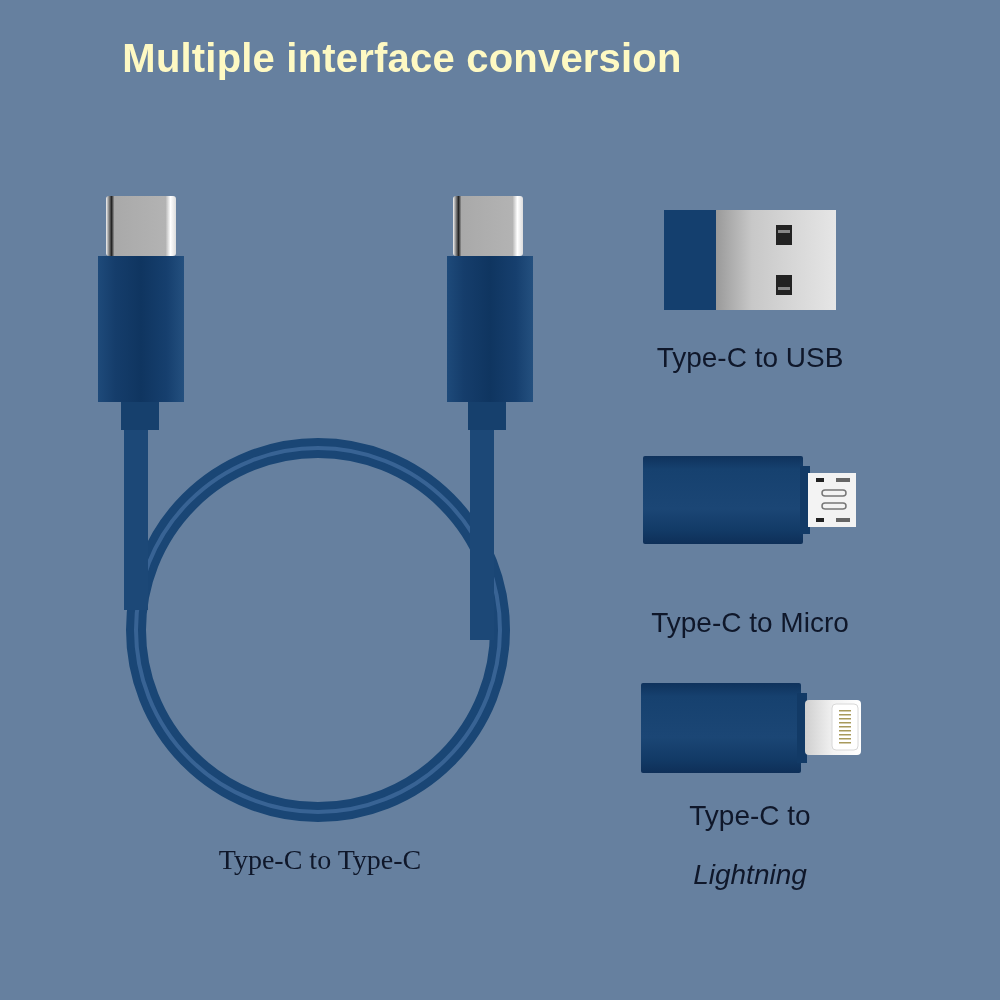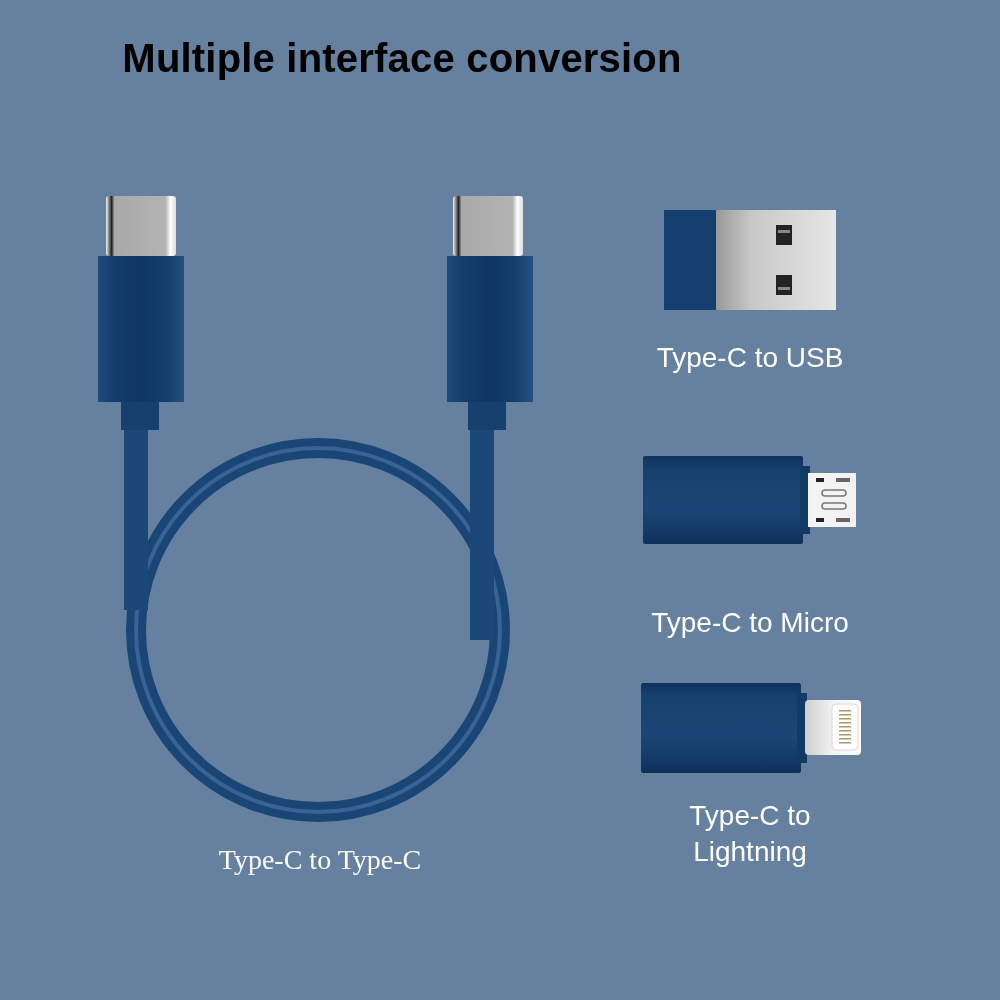--- a/index.html
+++ b/index.html
@@ -1,18 +1,18 @@
 <!DOCTYPE html>
 <html><head>
 <meta charset="utf-8">
 <style>
   html, body { margin:0; padding:0; }
   body { width:1000px; height:1000px; background:#66809f; position:relative; overflow:hidden; font-family:"Liberation Sans", sans-serif; }
-  .title { position:absolute; top:36px; left:0; width:804px; text-align:center; color:#000000; font-weight:bold; font-size:40px; letter-spacing:0.2px; }
-  .label { position:absolute; color:#ffffff; font-size:28px; text-align:center; line-height:36px; }
+  .title { position:absolute; top:36px; left:0; width:804px; text-align:center; color:#fef9c3; font-weight:bold; font-size:40px; letter-spacing:0.2px; }
+  .label { position:absolute; color:#0f172a; font-size:28px; text-align:center; line-height:36px; }
   svg { position:absolute; left:0; top:0; }
 </style>
 </head>
 <body>
 
 <div class="title">Multiple interface conversion</div>
 
 <svg width="1000" height="1000" viewBox="0 0 1000 1000">
   <defs>
     <linearGradient id="metalH" x1="0" x2="1" y1="0" y2="0">
@@ -104,13 +104,13 @@
         <rect x="839" y="738" width="12" height="1.5"></rect>
       <rect x="839" y="742" width="12" height="1.5"></rect>
     </g>
   </g>
 </svg>
 
 <div class="label" style="left:160px; top:842px; width:320px;font-family:Liberation Serif, serif;">Type-C to Type-C</div>
 <div class="label" style="left:620px; top:340px; width:260px;">Type-C to USB</div>
 <div class="label" style="left:620px; top:605px; width:260px;">Type-C to Micro</div>
 <div class="label" style="left:620px; top:798px; width:260px;">Type-C to</div>
-<div class="label" style="left:620px; top:834px; width:260px;">Lightning</div>
+<div class="label" style="left:620px; top:857px; width:260px;font-style:italic;">Lightning</div>
 
 </body></html>

